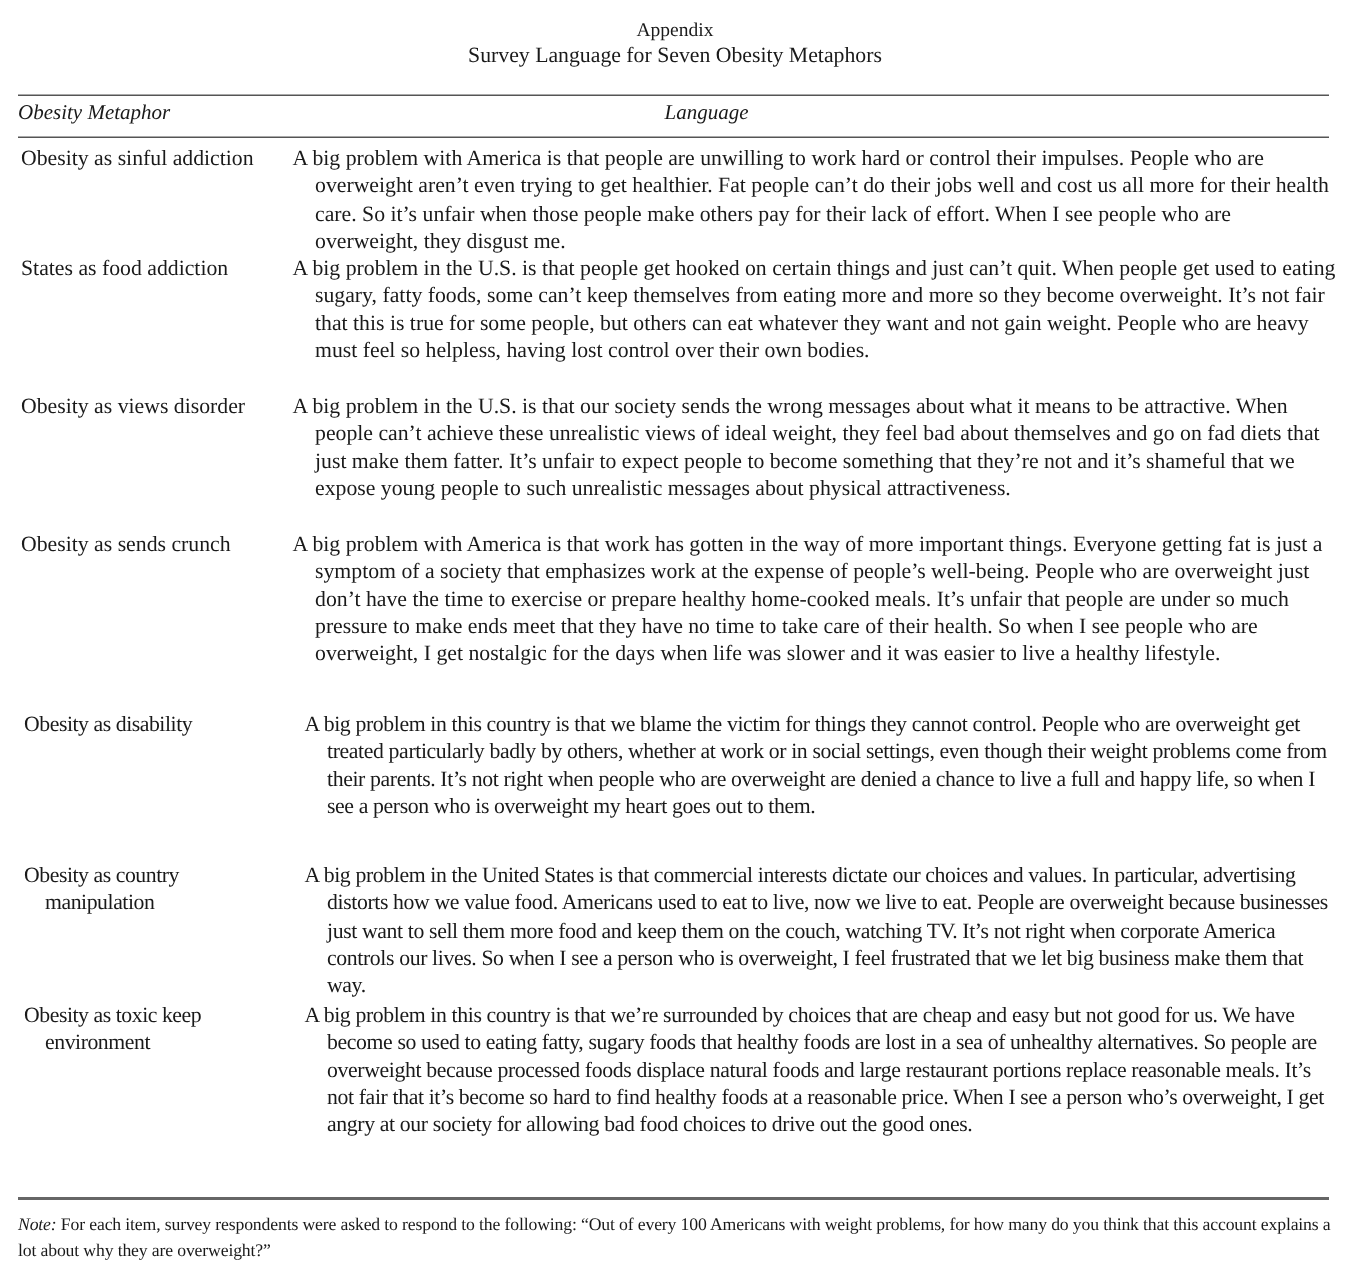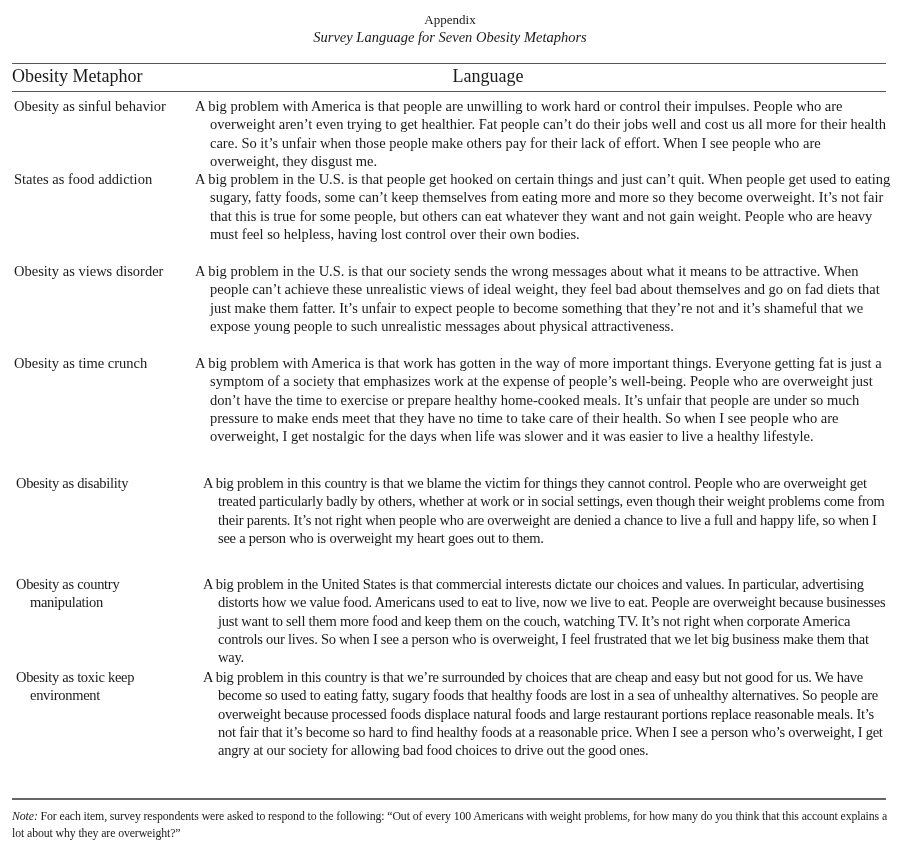--- a/index.html
+++ b/index.html
@@ -6,30 +6,30 @@
   body {
     width: 900px; height: 853px; position: relative; overflow: hidden;
     font-family: "Liberation Serif", "DejaVu Serif", serif;
     color: #1a1a1a;
   }
   .title {
     position: absolute; left: 0; width: 900px; text-align: center;
     font-size: 13px; line-height: 16px;
   }
   .title.t1 { top: 12px; }
-  .title.t2 { top: 29px; font-size: 14.5px; font-style: italic; }
+  .title.t2 { top: 29px; font-size: 14.5px; }
   .rule { position: absolute; left: 12px; width: 874px; height: 1px; background: #555; }
   .rule.top { top: 63px; }
   .rule.mid { top: 91px; }
   .rule.bot { top: 798px; height: 1.5px; background: #666; }
   .colhead {
-    position: absolute; top: 67px; font-size: 18px; line-height: 18px;
+    position: absolute; top: 67px; font-size: 14px; line-height: 18px; font-style: italic;
   }
   .colhead.c1 { left: 12px; }
-  .colhead.c2 { left: 488px; width: 200px; margin-left: -100px; text-align: center; }
+  .colhead.c2 { left: 471px; width: 200px; margin-left: -100px; text-align: center; }
   .row { position: absolute; left: 0; width: 900px; }
   .metaphor {
     position: absolute; left: 14px; width: 165px;
     font-size: 14.5px; line-height: 18.3px;
     padding-left: 14px; text-indent: -14px;
   }
   .lang {
     position: absolute; font-size: 14.5px; line-height: 18.3px;
     text-indent: -15px;
   }
@@ -47,36 +47,36 @@
 
 <div class="title t1">Appendix</div>
 <div class="title t2">Survey Language for Seven Obesity Metaphors</div>
 
 <div class="rule top"></div>
 <div class="colhead c1">Obesity Metaphor</div>
 <div class="colhead c2">Language</div>
 <div class="rule mid"></div>
 
 <div class="row r1" style="top:97px;">
-  <div class="metaphor">Obesity as sinful behavior</div>
+  <div class="metaphor">Obesity as sinful addiction</div>
   <div class="lang a">A big problem with America is that people are unwilling to work hard or control their impulses. People who are overweight aren’t even trying to get healthier. Fat people can’t do their jobs well and cost us all more for their health care. So it’s unfair when those people make others pay for their lack of effort. When I see people who are overweight, they disgust me.</div>
 </div>
 
 <div class="row r2" style="top:170px;">
   <div class="metaphor">States as food addiction</div>
   <div class="lang a">A big problem in the U.S. is that people get hooked on certain things and just can’t quit. When people get used to eating sugary, fatty foods, some can’t keep themselves from eating more and more so they become overweight. It’s not fair that this is true for some people, but others can eat whatever they want and not gain weight. People who are heavy must feel so helpless, having lost control over their own bodies.</div>
 </div>
 
 <div class="row r3" style="top:262px;">
   <div class="metaphor">Obesity as views disorder</div>
   <div class="lang a">A big problem in the U.S. is that our society sends the wrong messages about what it means to be attractive. When people can’t achieve these unrealistic views of ideal weight, they feel bad about themselves and go on fad diets that just make them fatter. It’s unfair to expect people to become something that they’re not and it’s shameful that we expose young people to such unrealistic messages about physical attractiveness.</div>
 </div>
 
 <div class="row r4" style="top:354px;">
-  <div class="metaphor">Obesity as time crunch</div>
+  <div class="metaphor">Obesity as sends crunch</div>
   <div class="lang a">A big problem with America is that work has gotten in the way of more important things. Everyone getting fat is just a symptom of a society that emphasizes work at the expense of people’s well-being. People who are overweight just don’t have the time to exercise or prepare healthy home-cooked meals. It’s unfair that people are under so much pressure to make ends meet that they have no time to take care of their health. So when I see people who are overweight, I get nostalgic for the days when life was slower and it was easier to live a healthy lifestyle.</div>
 </div>
 
 <div class="row r5" style="top:474px;">
   <div class="metaphor">Obesity as disability</div>
   <div class="lang b">A big problem in this country is that we blame the victim for things they cannot control. People who are overweight get treated particularly badly by others, whether at work or in social settings, even though their weight problems come from their parents. It’s not right when people who are overweight are denied a chance to live a full and happy life, so when I see a person who is overweight my heart goes out to them.</div>
 </div>
 
 <div class="row r6" style="top:575px;">
   <div class="metaphor">Obesity as country manipulation</div>

